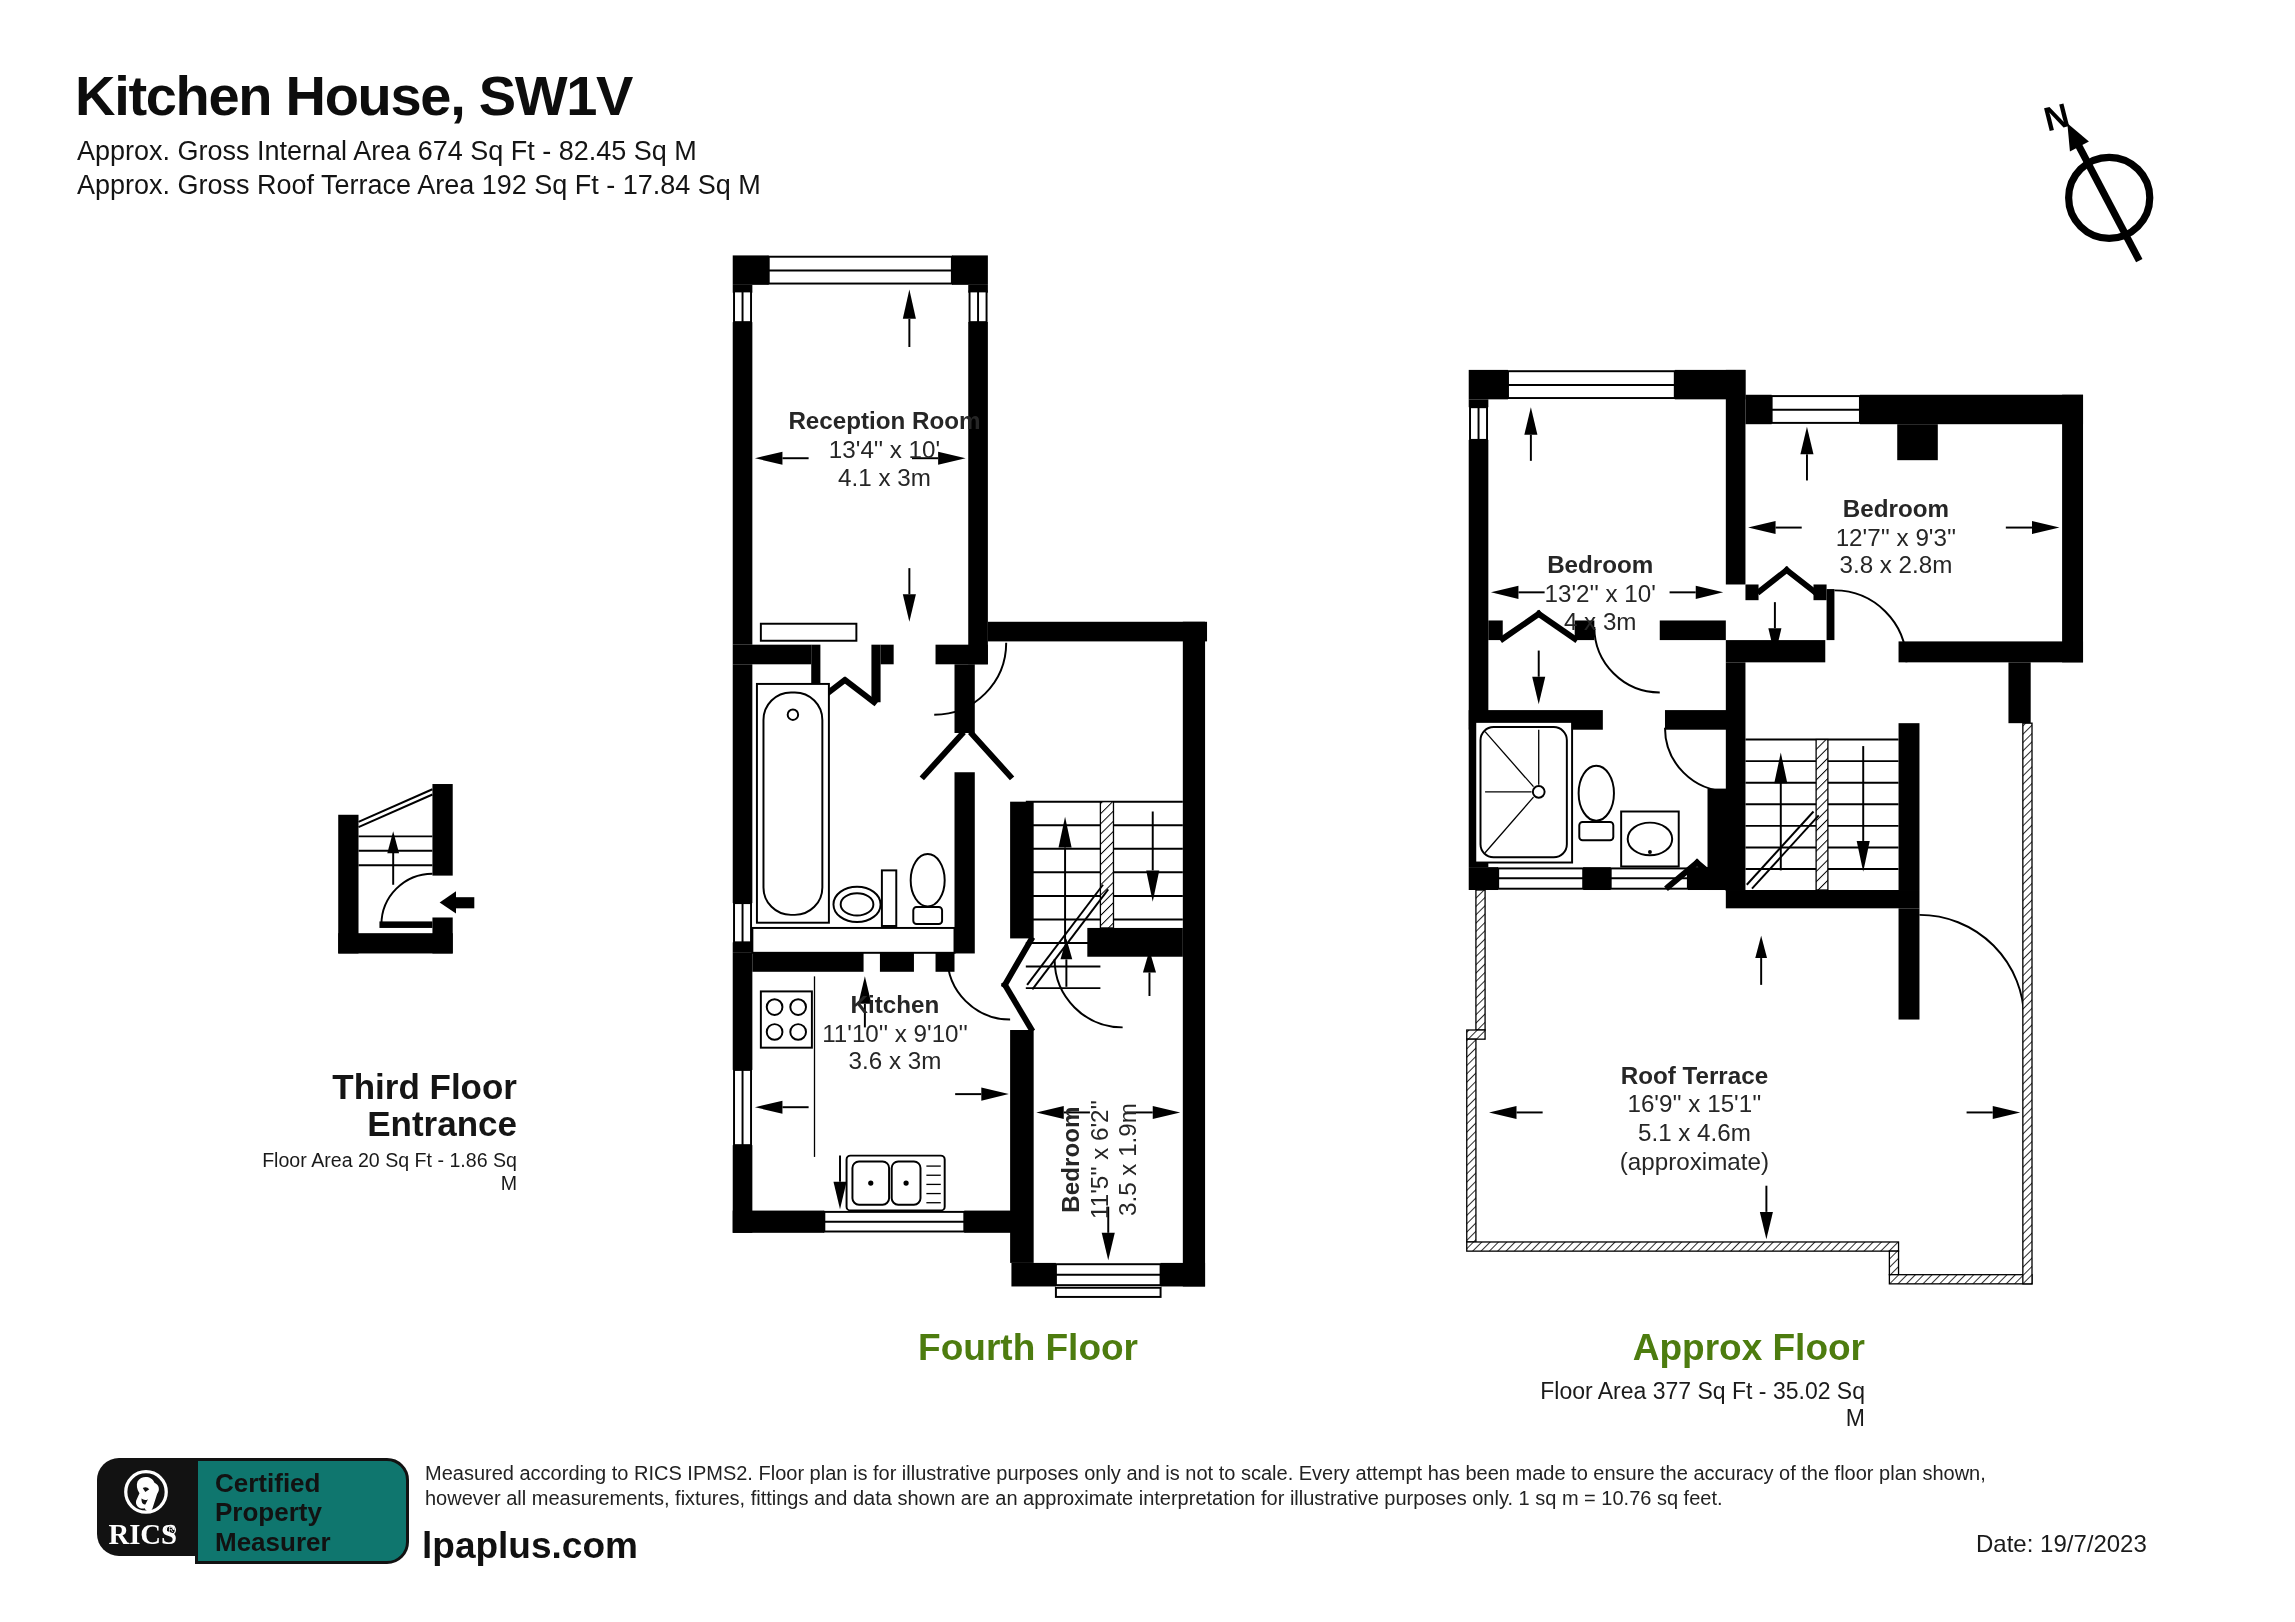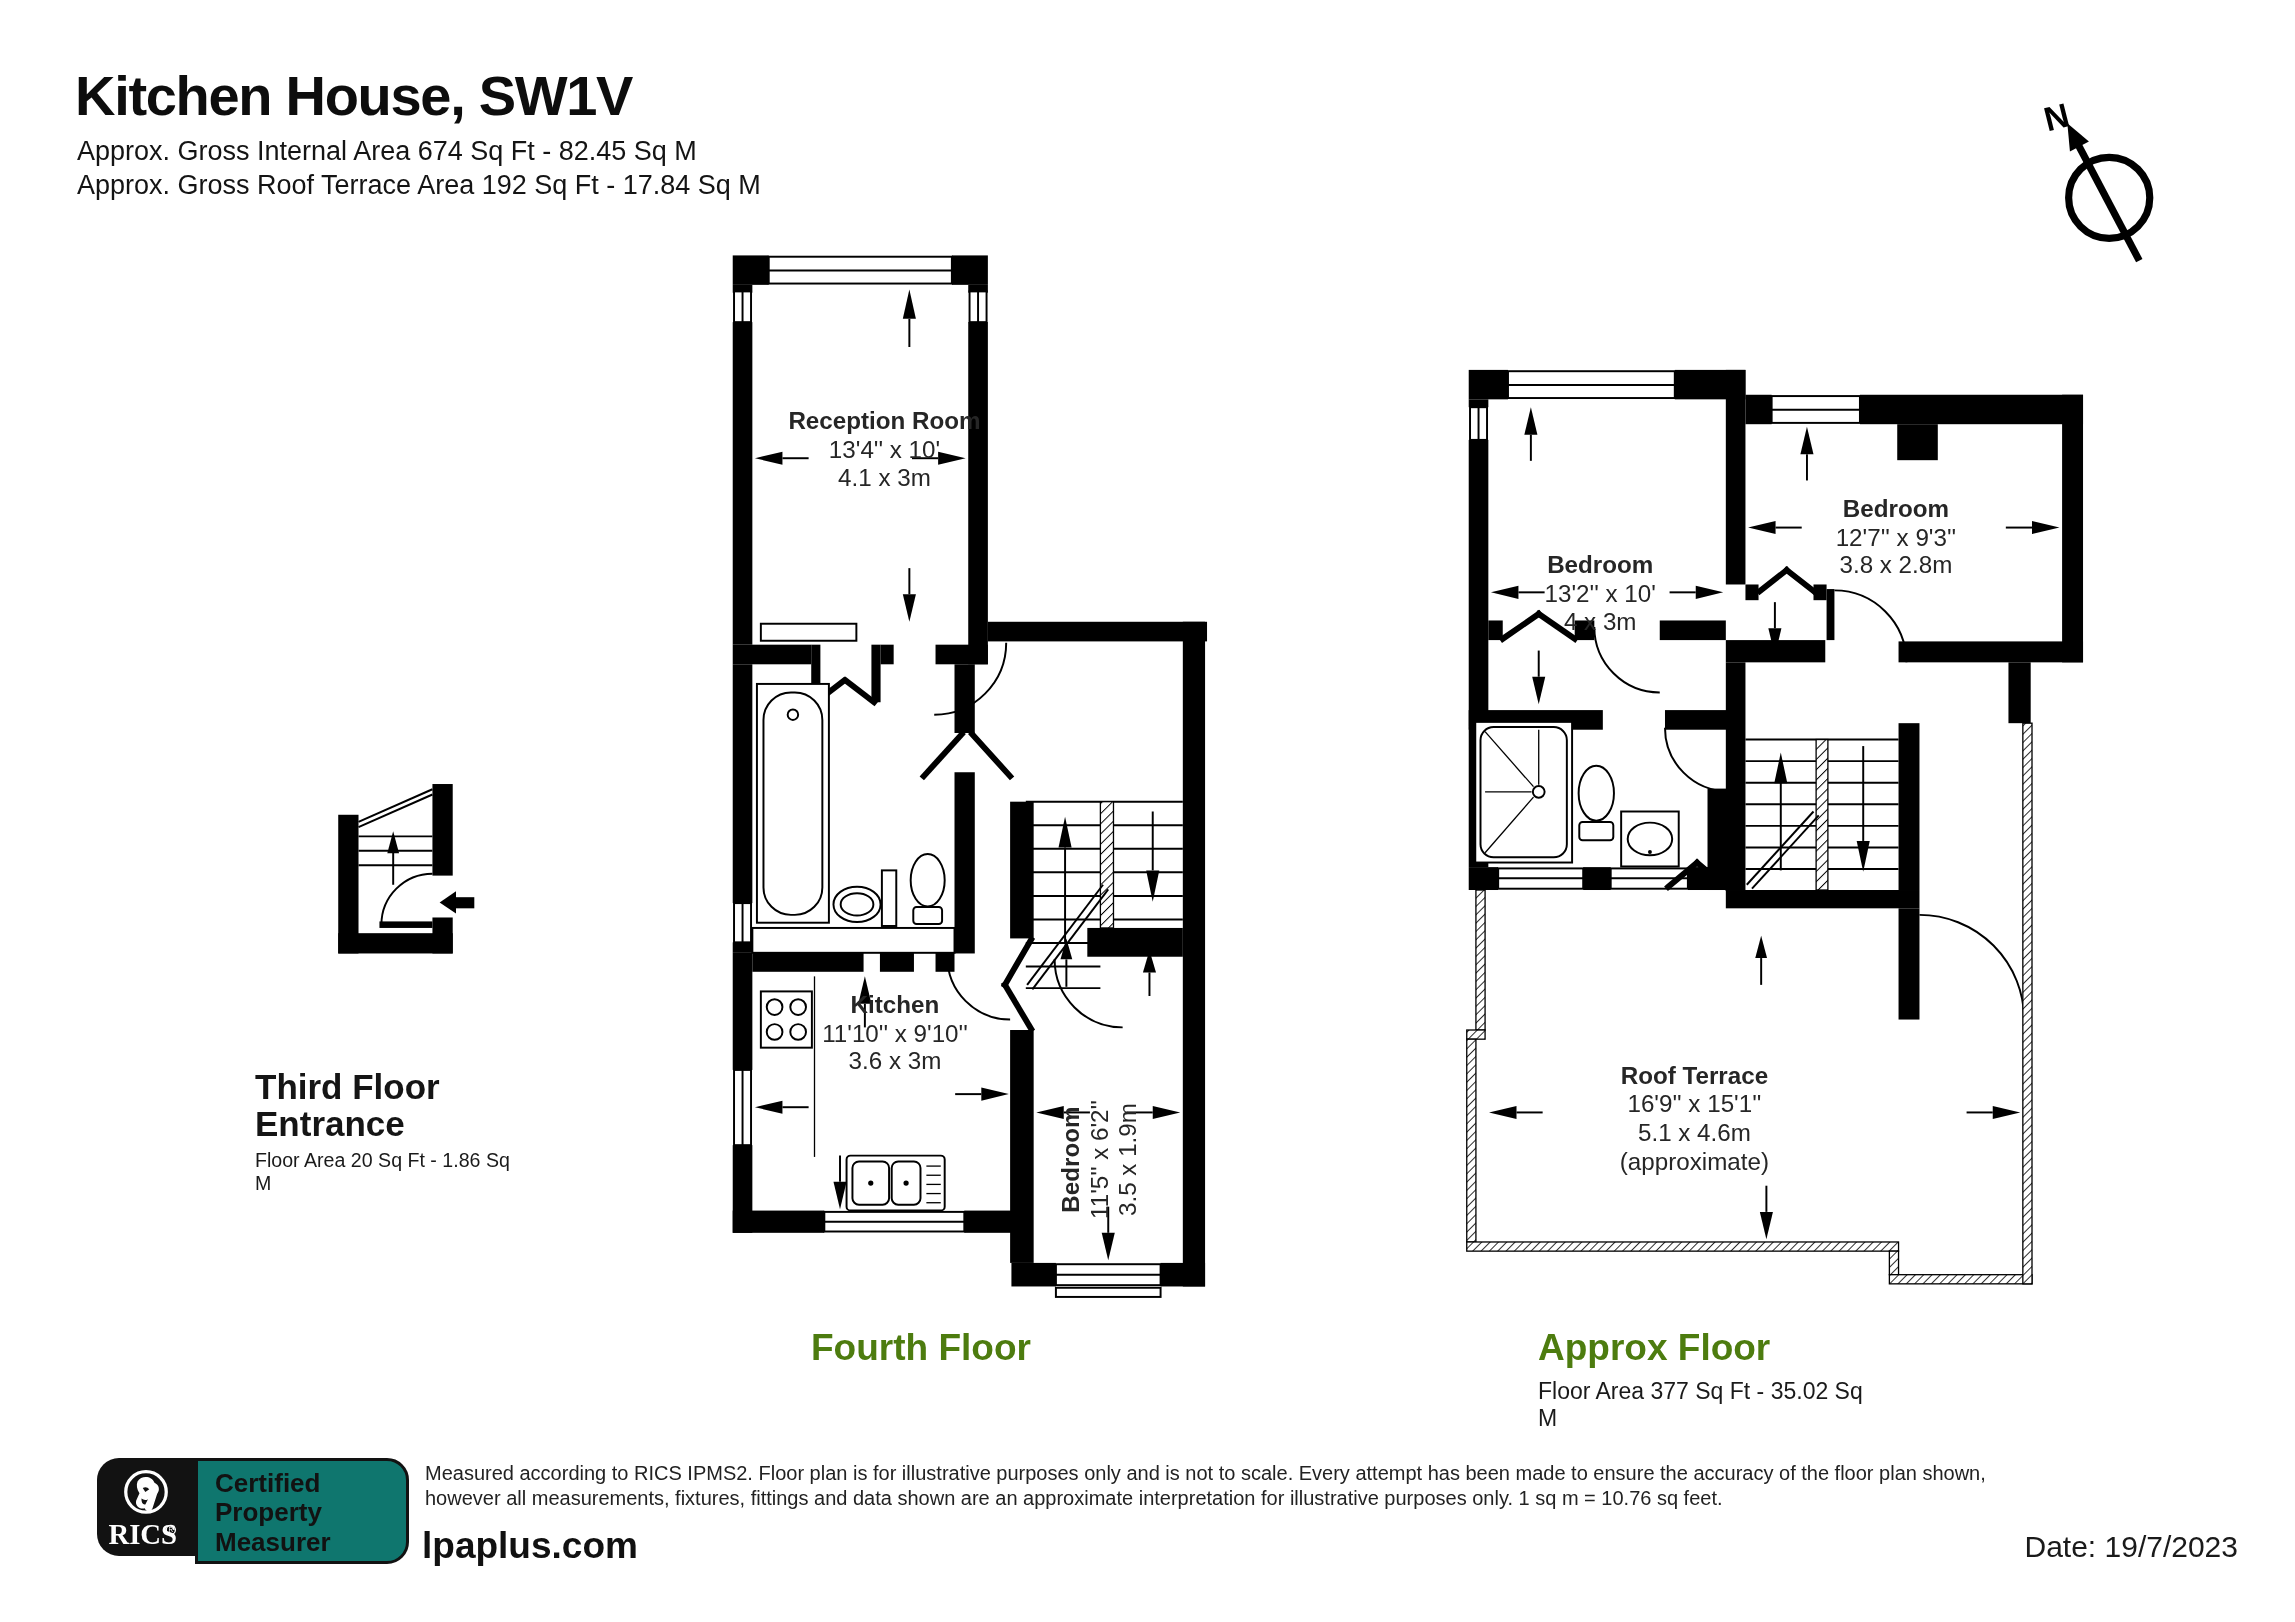--- a/index.html
+++ b/index.html
@@ -1,28 +1,28 @@
 <!DOCTYPE html>
 <html style="font-size:10.5px"><head>
 <meta charset="utf-8">
 <style>
   html,body{margin:0;padding:0;background:#fff}
   body{width:2295px;height:1623px;position:relative;overflow:hidden;
        font-family:"Liberation Sans",sans-serif;color:#111}
   .abs{position:absolute}
   #page-title{font-size:56px;font-weight:700;letter-spacing:-1.3px;color:#0d0d0d;white-space:nowrap}
   .sub{font-size:27px;color:#141414;white-space:nowrap}
-  .cap-wrap{text-align:left}
+  .cap-wrap{text-align:right}
   .cap-big{font-size:37px;font-weight:700;color:#4d7c0f}
   .cap-area{font-size:23px;color:#1a1a1a;margin-top:9.2px}
   .third-big{font-size:35px;font-weight:700;line-height:37px;color:#151515}
   .third-area{font-size:19.6px;color:#1a1a1a;margin-top:6.5px}
   .disc{font-size:20px;line-height:25.5px;color:#222;white-space:nowrap}
   .website{font-size:37px;font-weight:700;color:#111}
-  .date{font-size:30px;color:#1a1a1a;text-align:right}
+  .date{font-size:24px;color:#1a1a1a;}
   
   .rics-black{background:#121212;width:98px;height:98px;border-radius:22px 0 0 22px}
   .rics-white{background:#0f766e;border:3.3px solid #121212;width:191px;height:92px;
               border-radius:0 22px 22px 0;padding-left:17px;padding-top:7.9px;box-sizing:content-box}
   .badge-line{font-size:26px;font-weight:700;line-height:29.4px;color:#121212}
   
   text.lbl{fill:#262626;font-size:37px}
   text.lbl.rn{font-weight:700}
   .w3{stroke:#000;stroke-width:3;fill:none}
   .w2{stroke:#000;stroke-width:2;fill:none}

